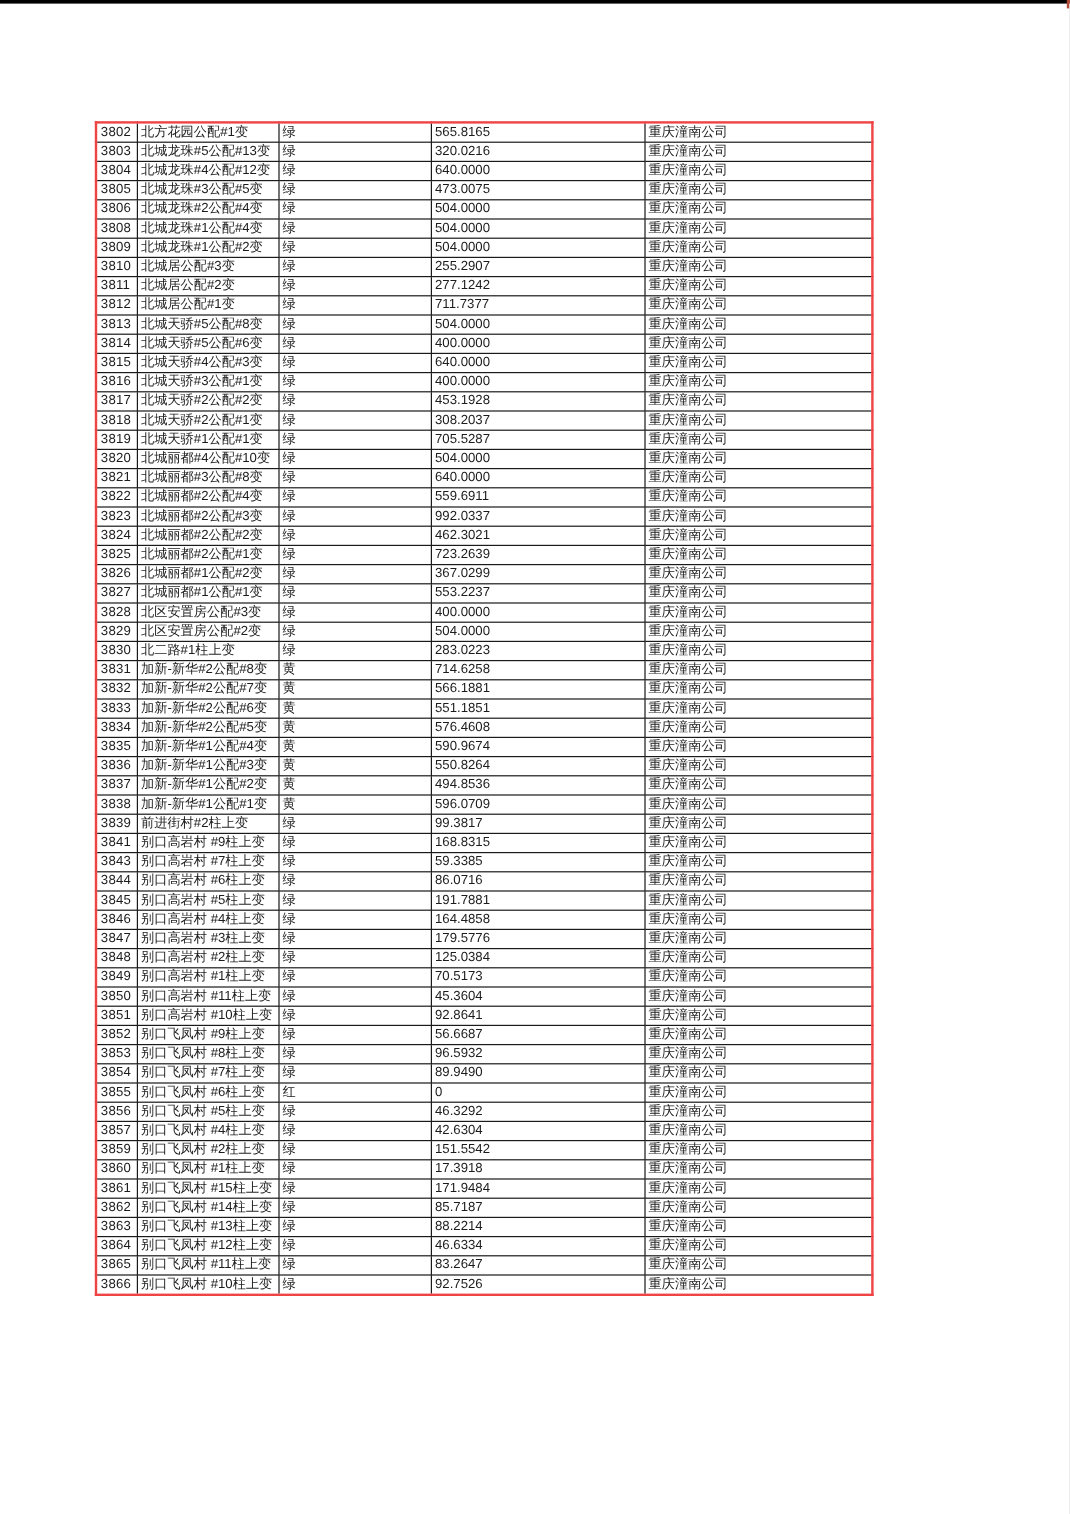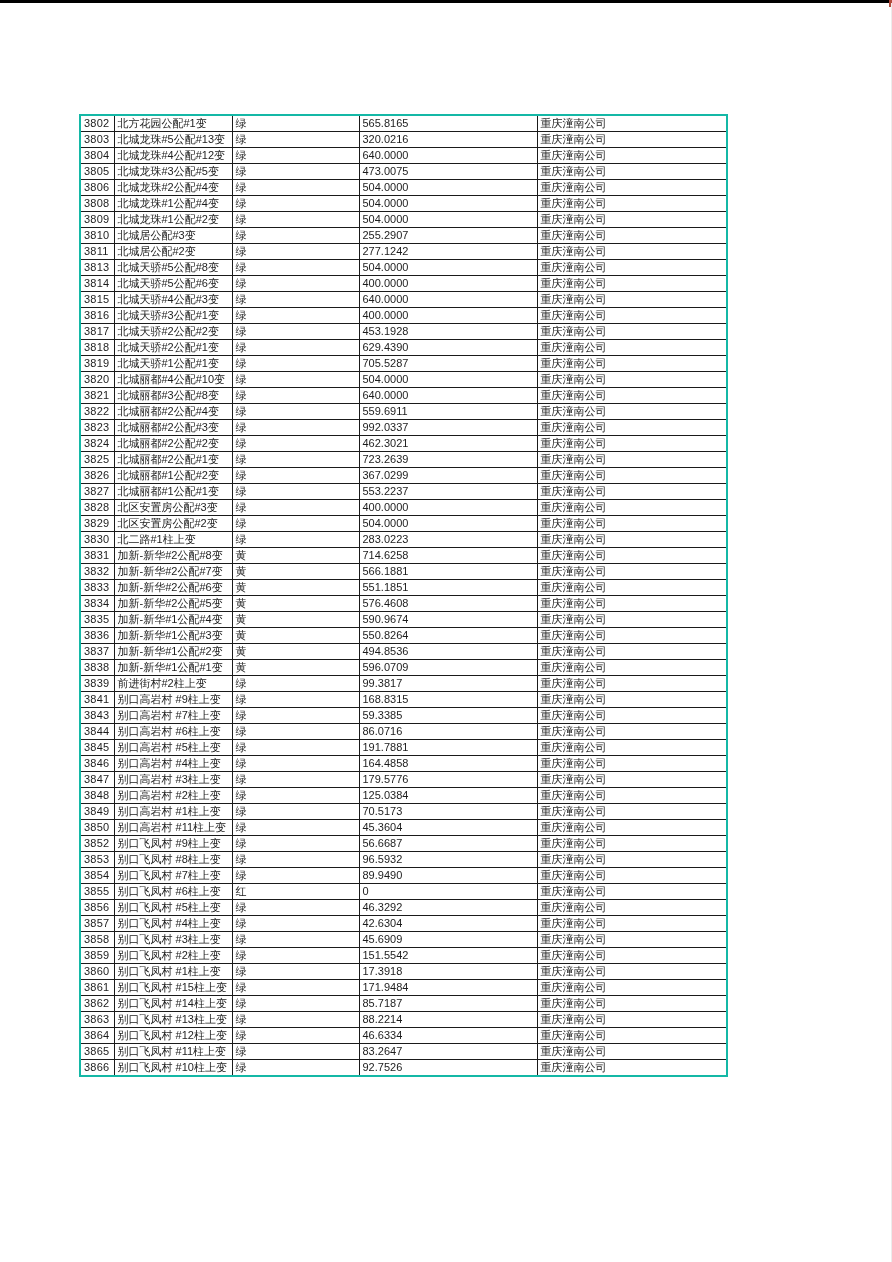--- a/index.html
+++ b/index.html
@@ -16,25 +16,25 @@
   }
   .red-speck {
     position: absolute; top: 0; right: 0;
     width: 3px; height: 7px; background: #b24a3a;
   }
   .right-line {
     position: absolute; top: 3px; right: 0;
     width: 1px; height: 1259px; background: #ececec;
   }
   table.data-table {
-    position: absolute; left: 79px; top: 114px;
+    position: absolute; left: 79px; top: 101px;
     width: 647px;
     border-collapse: collapse;
     table-layout: fixed;
-    border: 2px solid #14b8a6;
+    border: 2px solid #ef4444;
   }
   table.data-table td {
     border: 1px solid #1a1a1a;
     height: 15px;
     line-height: 15px;
     font-size: 11px;
     color: #1c1c1c;
     padding: 0 1px 0 3px;
     white-space: nowrap;
     overflow: hidden;
@@ -117,20 +117,27 @@
         <td class="c4">重庆潼南公司</td>
       </tr>
       <tr>
         <td class="c0">3811</td>
         <td class="c1">北城居公配#2变</td>
         <td class="c2">绿</td>
         <td class="c3">277.1242</td>
         <td class="c4">重庆潼南公司</td>
       </tr>
       <tr>
+        <td class="c0">3812</td>
+        <td class="c1">北城居公配#1变</td>
+        <td class="c2">绿</td>
+        <td class="c3">711.7377</td>
+        <td class="c4">重庆潼南公司</td>
+      </tr>
+      <tr>
         <td class="c0">3813</td>
         <td class="c1">北城天骄#5公配#8变</td>
         <td class="c2">绿</td>
         <td class="c3">504.0000</td>
         <td class="c4">重庆潼南公司</td>
       </tr>
       <tr>
         <td class="c0">3814</td>
         <td class="c1">北城天骄#5公配#6变</td>
         <td class="c2">绿</td>
@@ -155,21 +162,21 @@
         <td class="c0">3817</td>
         <td class="c1">北城天骄#2公配#2变</td>
         <td class="c2">绿</td>
         <td class="c3">453.1928</td>
         <td class="c4">重庆潼南公司</td>
       </tr>
       <tr>
         <td class="c0">3818</td>
         <td class="c1">北城天骄#2公配#1变</td>
         <td class="c2">绿</td>
-        <td class="c3">629.4390</td>
+        <td class="c3">308.2037</td>
         <td class="c4">重庆潼南公司</td>
       </tr>
       <tr>
         <td class="c0">3819</td>
         <td class="c1">北城天骄#1公配#1变</td>
         <td class="c2">绿</td>
         <td class="c3">705.5287</td>
         <td class="c4">重庆潼南公司</td>
       </tr>
       <tr>
@@ -366,20 +373,27 @@
         <td class="c1">别口高岩村 #1柱上变</td>
         <td class="c2">绿</td>
         <td class="c3">70.5173</td>
         <td class="c4">重庆潼南公司</td>
       </tr>
       <tr>
         <td class="c0">3850</td>
         <td class="c1">别口高岩村 #11柱上变</td>
         <td class="c2">绿</td>
         <td class="c3">45.3604</td>
+        <td class="c4">重庆潼南公司</td>
+      </tr>
+      <tr>
+        <td class="c0">3851</td>
+        <td class="c1">别口高岩村 #10柱上变</td>
+        <td class="c2">绿</td>
+        <td class="c3">92.8641</td>
         <td class="c4">重庆潼南公司</td>
       </tr>
       <tr>
         <td class="c0">3852</td>
         <td class="c1">别口飞凤村 #9柱上变</td>
         <td class="c2">绿</td>
         <td class="c3">56.6687</td>
         <td class="c4">重庆潼南公司</td>
       </tr>
       <tr>
@@ -411,27 +425,20 @@
         <td class="c4">重庆潼南公司</td>
       </tr>
       <tr>
         <td class="c0">3857</td>
         <td class="c1">别口飞凤村 #4柱上变</td>
         <td class="c2">绿</td>
         <td class="c3">42.6304</td>
         <td class="c4">重庆潼南公司</td>
       </tr>
       <tr>
-        <td class="c0">3858</td>
-        <td class="c1">别口飞凤村 #3柱上变</td>
-        <td class="c2">绿</td>
-        <td class="c3">45.6909</td>
-        <td class="c4">重庆潼南公司</td>
-      </tr>
-      <tr>
         <td class="c0">3859</td>
         <td class="c1">别口飞凤村 #2柱上变</td>
         <td class="c2">绿</td>
         <td class="c3">151.5542</td>
         <td class="c4">重庆潼南公司</td>
       </tr>
       <tr>
         <td class="c0">3860</td>
         <td class="c1">别口飞凤村 #1柱上变</td>
         <td class="c2">绿</td>

